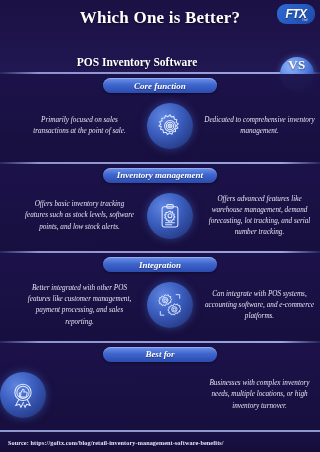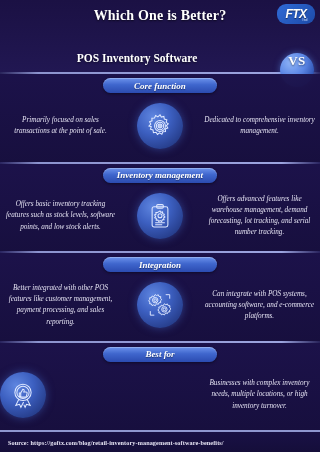--- a/index.html
+++ b/index.html
@@ -59,21 +59,21 @@
     position: absolute;
     right: 7px;
     bottom: 2px;
     font-family: "Liberation Sans", sans-serif;
     font-size: 4px;
     color: #cfe0ff;
     letter-spacing: .4px;
   }
   .title {
     text-align: center;
-    font-size: 14px;
+    font-size: 17px;
     font-weight: 700;
     color: #ffffff;
     padding-top: 8px;
     letter-spacing: .2px;
     text-shadow: 0 1px 2px rgba(0,0,0,.6);
   }
   .vsrow {
     display: flex;
     align-items: center;
     justify-content: center;
@@ -155,21 +155,21 @@
   .col {
     width: 120px;
     flex: 0 0 120px;
     font-size: 7.2px;
     line-height: 1.55;
     text-align: center;
     color: #e4e2f2;
     padding: 0 4px;
     box-sizing: border-box;
   }
-  .col.left { padding-left: 5px; }
+  .col.left { padding-left: 5px; margin-left: 19px; }
   .col.right { padding-right: 5px; }
   .icon-circle {
     flex: 0 0 auto;
     width: 46px;
     height: 46px;
     border-radius: 50%;
     background: radial-gradient(circle at 35% 30%, #5f86e0 0%, #3c5fc0 40%, #28408f 75%, #1e3274 100%);
     display: flex;
     align-items: center;
     justify-content: center;

